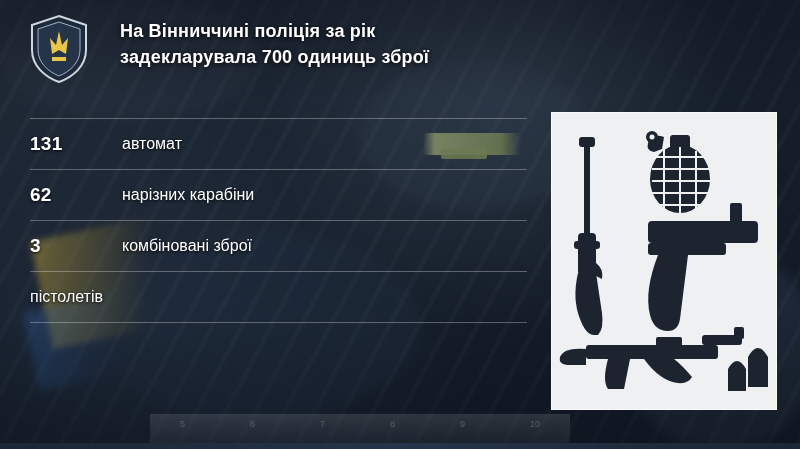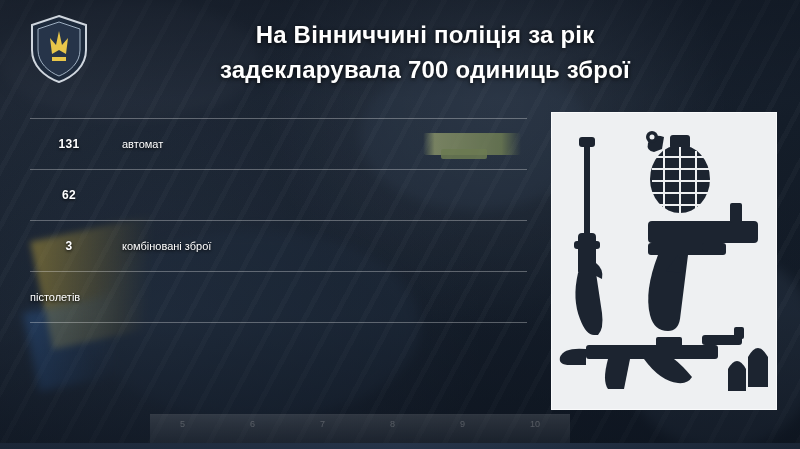--- a/index.html
+++ b/index.html
@@ -90,22 +90,22 @@
   }
   .emblem {
     position: absolute;
     left: 28px; top: 14px;
     width: 62px; height: 70px;
   }
   .title {
     position: absolute;
     left: 120px; top: 18px;
     width: 610px;
-    text-align: center;
-    font-size: 24px;
+    text-align: left;
+    font-size: 18px;
     font-weight: bold;
     line-height: 1.45;
     letter-spacing: .2px;
     text-shadow: 0 1px 4px rgba(0,0,0,0.85);
   }
   .title .line { display: block; }
 
   
   .table {
     position: absolute;
@@ -115,30 +115,30 @@
   .row {
     position: relative;
     height: 50px;
     display: flex;
     align-items: center;
     border-bottom: 1px solid rgba(255,255,255,0.30);
   }
   .row:first-child { border-top: 1px solid rgba(255,255,255,0.30); }
   .row .value {
     width: 92px;
-    text-align: center;
+    text-align: left;
     padding-right: 14px;
-    font-size: 12px;
+    font-size: 19px;
     font-weight: bold;
     letter-spacing: .3px;
     text-shadow: 0 1px 3px rgba(0,0,0,0.9);
     box-sizing: border-box;
   }
   .row .label {
-    font-size: 11px;
+    font-size: 16px;
     font-weight: normal;
     text-shadow: 0 1px 3px rgba(0,0,0,0.9);
   }
 
   
   .camo-bar {
     position: absolute;
     right: 6px; top: 14px;
     width: 98px; height: 22px;
     background:
@@ -216,20 +216,21 @@
   <div class="table">
 
     <div class="row">
       <div class="value">131</div>
       <div class="label">автомат</div>
       <div class="camo-bar"></div>
     </div>
 
     <div class="row">
       <div class="value">62</div>
+      <div class="label">нарізних карабіни</div>
     </div>
 
     <div class="row">
       <div class="value">3</div>
       <div class="label">комбіновані зброї</div>
     </div>
 
 
 
     <div class="row">

